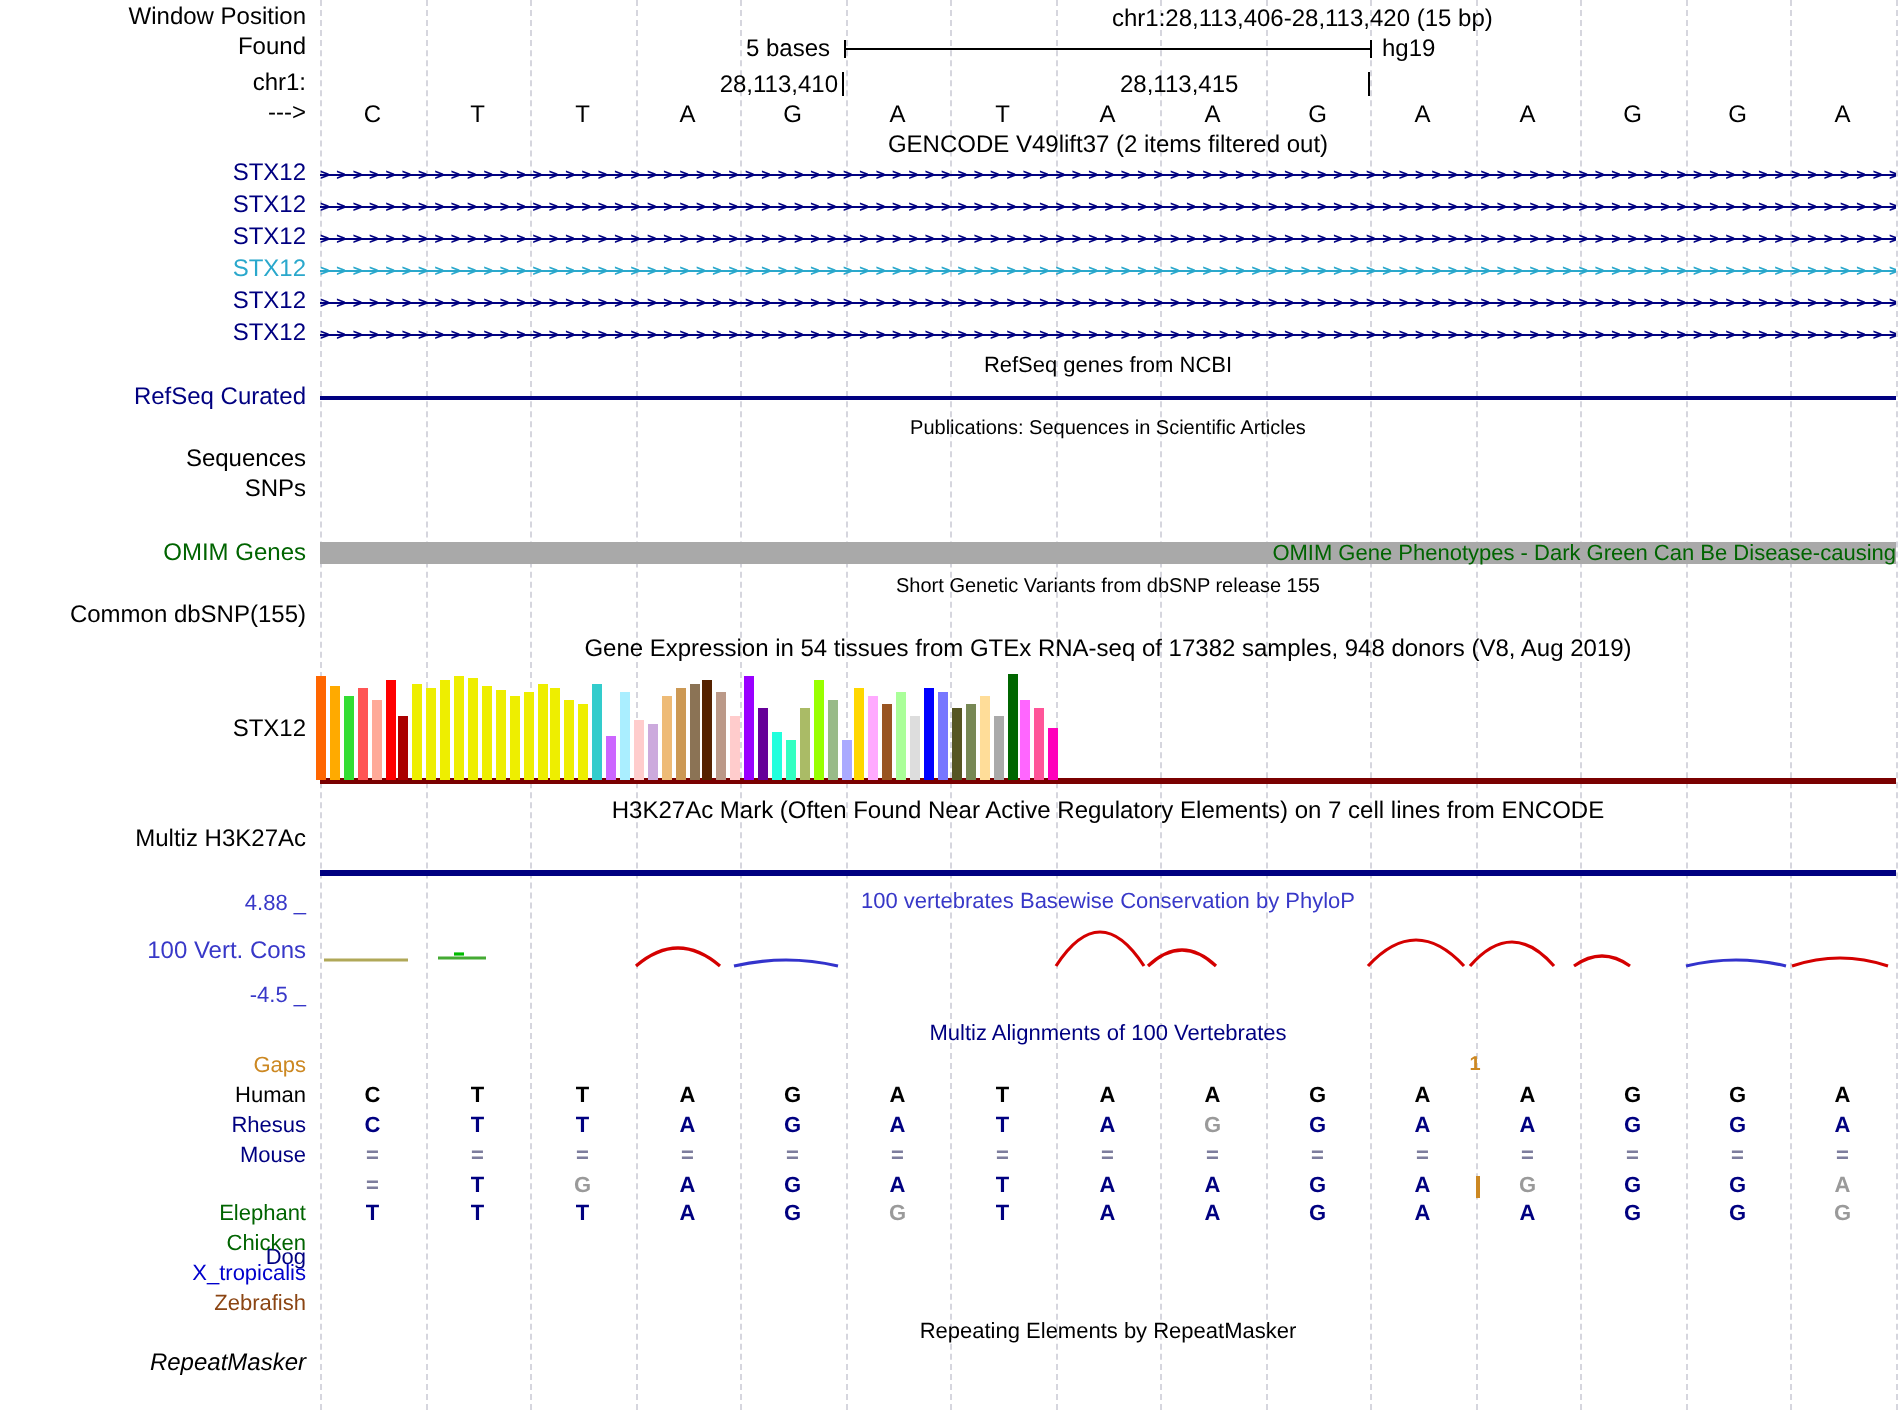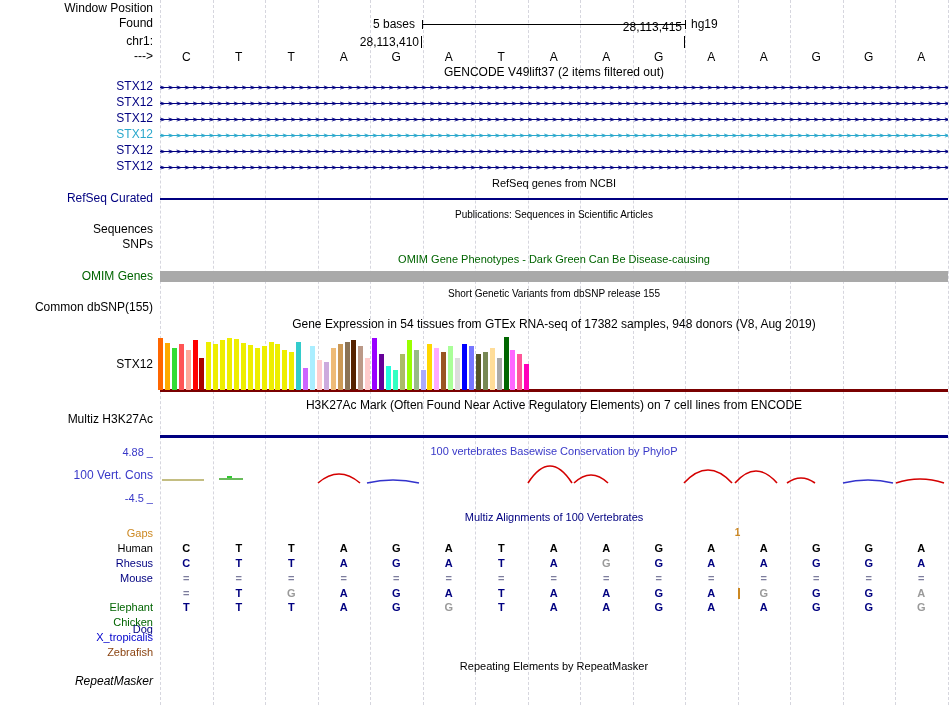--- a/index.html
+++ b/index.html
@@ -40,28 +40,29 @@
       <div class="guide" style="left: 580px;"></div>
       <div class="guide" style="left: 632.5px;"></div>
       <div class="guide" style="left: 685px;"></div>
       <div class="guide" style="left: 737.5px;"></div>
       <div class="guide" style="left: 790px;"></div>
       <div class="guide" style="left: 842.5px;"></div>
       <div class="guide" style="left: 895px;"></div>
       <div class="guide" style="left: 947.5px;"></div>
     </div>
 
+  <div class="toptext" style="left:556px;top:2px;">chr1:28,113,406-28,113,420 (15 bp)</div>
 
   <div class="toptext" style="left:260px;top:17px;width:155px;text-align:right;">5 bases</div>
   <div id="scale-bracket"></div>
   <div class="toptext" style="left:691px;top:17px;">hg19</div>
 
   <div class="toptext" style="left:300px;top:35px;width:119px;text-align:right;">28,113,410</div>
   <div class="vtick" style="left:421px;top:36px;"></div>
-  <div class="toptext" style="left:560px;top:20px;width:122px;text-align:right;">28,113,415</div>
+  <div class="toptext" style="left:560px;top:35px;width:122px;">28,113,415</div>
   <div class="vtick" style="left:684px;top:36px;"></div>
 
   <div class="hline" style="top:198px;height:2px;background:#000080;"></div>
   <div class="hline" style="top:271px;height:11px;background:#a9a9a9;"></div>
   <div class="hline" style="top:389px;height:3px;background:#7a0000;"></div>
   <div class="hline" style="top:435px;height:3px;background:#000080;"></div>
 
   <div id="gen">
       <div class="base" style="left: 160px; top: 50px; width: 52.5px;">C</div>
       <div class="base" style="left: 212.5px; top: 50px; width: 52.5px;">T</div>
@@ -95,21 +96,21 @@
       <div class="lbl" style="top: 300px; color: rgb(0, 0, 0); font-size: 12px;">Common dbSNP(155)</div>
       <div class="lbl" style="top: 357px; color: rgb(0, 0, 0); font-size: 12px;">STX12</div>
       <div class="lbl" style="top: 412px; color: rgb(0, 0, 0); font-size: 12px;">Multiz H3K27Ac</div>
       <div class="lbl" style="top: 445px; color: rgb(56, 56, 200); font-size: 11px;">4.88 _</div>
       <div class="lbl" style="top: 468px; color: rgb(56, 56, 200); font-size: 12px;">100 Vert. Cons</div>
       <div class="lbl" style="top: 491px; color: rgb(56, 56, 200); font-size: 11px;">-4.5 _</div>
       <div class="lbl" style="top: 674px; color: rgb(0, 0, 0); font-size: 12px; font-style: italic;">RepeatMasker</div>
       <div class="thdr" style="top: 65px; color: rgb(0, 0, 0); font-size: 12px;">GENCODE V49lift37 (2 items filtered out)</div>
       <div class="thdr" style="top: 176px; color: rgb(0, 0, 0); font-size: 11px;">RefSeq genes from NCBI</div>
       <div class="thdr" style="top: 207px; color: rgb(0, 0, 0); font-size: 10px;">Publications: Sequences in Scientific Articles</div>
-      <div class="thdr" style="top: 252px; color: rgb(0, 100, 0); font-size: 11px;">OMIM Gene Phenotypes - Dark Green Can Be Disease-causing</div>
+      <div class="thdr" style="top: 270px; color: rgb(0, 100, 0); font-size: 11px; text-align: right;">OMIM Gene Phenotypes - Dark Green Can Be Disease-causing</div>
       <div class="thdr" style="top: 286px; color: rgb(0, 0, 0); font-size: 10px;">Short Genetic Variants from dbSNP release 155</div>
       <div class="thdr" style="top: 317px; color: rgb(0, 0, 0); font-size: 12px;">Gene Expression in 54 tissues from GTEx RNA-seq of 17382 samples, 948 donors (V8, Aug 2019)</div>
       <div class="thdr" style="top: 398px; color: rgb(0, 0, 0); font-size: 12px;">H3K27Ac Mark (Often Found Near Active Regulatory Elements) on 7 cell lines from ENCODE</div>
       <div class="thdr" style="top: 444px; color: rgb(56, 56, 200); font-size: 11px;">100 vertebrates Basewise Conservation by PhyloP</div>
       <div class="thdr" style="top: 510px; color: rgb(0, 0, 128); font-size: 11px;">Multiz Alignments of 100 Vertebrates</div>
       <div class="thdr" style="top: 659px; color: rgb(0, 0, 0); font-size: 11px;">Repeating Elements by RepeatMasker</div>
       <div class="genearrow" style="top: 81px; color: rgb(0, 0, 128); background: linear-gradient(transparent 6px, rgb(0, 0, 128) 6px, rgb(0, 0, 128) 7px, transparent 7px);">&gt;&gt;&gt;&gt;&gt;&gt;&gt;&gt;&gt;&gt;&gt;&gt;&gt;&gt;&gt;&gt;&gt;&gt;&gt;&gt;&gt;&gt;&gt;&gt;&gt;&gt;&gt;&gt;&gt;&gt;&gt;&gt;&gt;&gt;&gt;&gt;&gt;&gt;&gt;&gt;&gt;&gt;&gt;&gt;&gt;&gt;&gt;&gt;&gt;&gt;&gt;&gt;&gt;&gt;&gt;&gt;&gt;&gt;&gt;&gt;&gt;&gt;&gt;&gt;&gt;&gt;&gt;&gt;&gt;&gt;&gt;&gt;&gt;&gt;&gt;&gt;&gt;&gt;&gt;&gt;&gt;&gt;&gt;&gt;&gt;&gt;&gt;&gt;&gt;&gt;&gt;&gt;&gt;&gt;&gt;&gt;&gt;&gt;&gt;&gt;&gt;&gt;&gt;&gt;&gt;&gt;&gt;&gt;&gt;&gt;</div>
       <div class="genearrow" style="top: 97px; color: rgb(0, 0, 128); background: linear-gradient(transparent 6px, rgb(0, 0, 128) 6px, rgb(0, 0, 128) 7px, transparent 7px);">&gt;&gt;&gt;&gt;&gt;&gt;&gt;&gt;&gt;&gt;&gt;&gt;&gt;&gt;&gt;&gt;&gt;&gt;&gt;&gt;&gt;&gt;&gt;&gt;&gt;&gt;&gt;&gt;&gt;&gt;&gt;&gt;&gt;&gt;&gt;&gt;&gt;&gt;&gt;&gt;&gt;&gt;&gt;&gt;&gt;&gt;&gt;&gt;&gt;&gt;&gt;&gt;&gt;&gt;&gt;&gt;&gt;&gt;&gt;&gt;&gt;&gt;&gt;&gt;&gt;&gt;&gt;&gt;&gt;&gt;&gt;&gt;&gt;&gt;&gt;&gt;&gt;&gt;&gt;&gt;&gt;&gt;&gt;&gt;&gt;&gt;&gt;&gt;&gt;&gt;&gt;&gt;&gt;&gt;&gt;&gt;&gt;&gt;&gt;&gt;&gt;&gt;&gt;&gt;&gt;&gt;&gt;&gt;&gt;&gt;</div>
       <div class="genearrow" style="top: 113px; color: rgb(0, 0, 128); background: linear-gradient(transparent 6px, rgb(0, 0, 128) 6px, rgb(0, 0, 128) 7px, transparent 7px);">&gt;&gt;&gt;&gt;&gt;&gt;&gt;&gt;&gt;&gt;&gt;&gt;&gt;&gt;&gt;&gt;&gt;&gt;&gt;&gt;&gt;&gt;&gt;&gt;&gt;&gt;&gt;&gt;&gt;&gt;&gt;&gt;&gt;&gt;&gt;&gt;&gt;&gt;&gt;&gt;&gt;&gt;&gt;&gt;&gt;&gt;&gt;&gt;&gt;&gt;&gt;&gt;&gt;&gt;&gt;&gt;&gt;&gt;&gt;&gt;&gt;&gt;&gt;&gt;&gt;&gt;&gt;&gt;&gt;&gt;&gt;&gt;&gt;&gt;&gt;&gt;&gt;&gt;&gt;&gt;&gt;&gt;&gt;&gt;&gt;&gt;&gt;&gt;&gt;&gt;&gt;&gt;&gt;&gt;&gt;&gt;&gt;&gt;&gt;&gt;&gt;&gt;&gt;&gt;&gt;&gt;&gt;&gt;&gt;&gt;</div>
       <div class="genearrow" style="top: 129px; color: rgb(42, 168, 204); background: linear-gradient(transparent 6px, rgb(42, 168, 204) 6px, rgb(42, 168, 204) 7px, transparent 7px);">&gt;&gt;&gt;&gt;&gt;&gt;&gt;&gt;&gt;&gt;&gt;&gt;&gt;&gt;&gt;&gt;&gt;&gt;&gt;&gt;&gt;&gt;&gt;&gt;&gt;&gt;&gt;&gt;&gt;&gt;&gt;&gt;&gt;&gt;&gt;&gt;&gt;&gt;&gt;&gt;&gt;&gt;&gt;&gt;&gt;&gt;&gt;&gt;&gt;&gt;&gt;&gt;&gt;&gt;&gt;&gt;&gt;&gt;&gt;&gt;&gt;&gt;&gt;&gt;&gt;&gt;&gt;&gt;&gt;&gt;&gt;&gt;&gt;&gt;&gt;&gt;&gt;&gt;&gt;&gt;&gt;&gt;&gt;&gt;&gt;&gt;&gt;&gt;&gt;&gt;&gt;&gt;&gt;&gt;&gt;&gt;&gt;&gt;&gt;&gt;&gt;&gt;&gt;&gt;&gt;&gt;&gt;&gt;&gt;&gt;</div>

